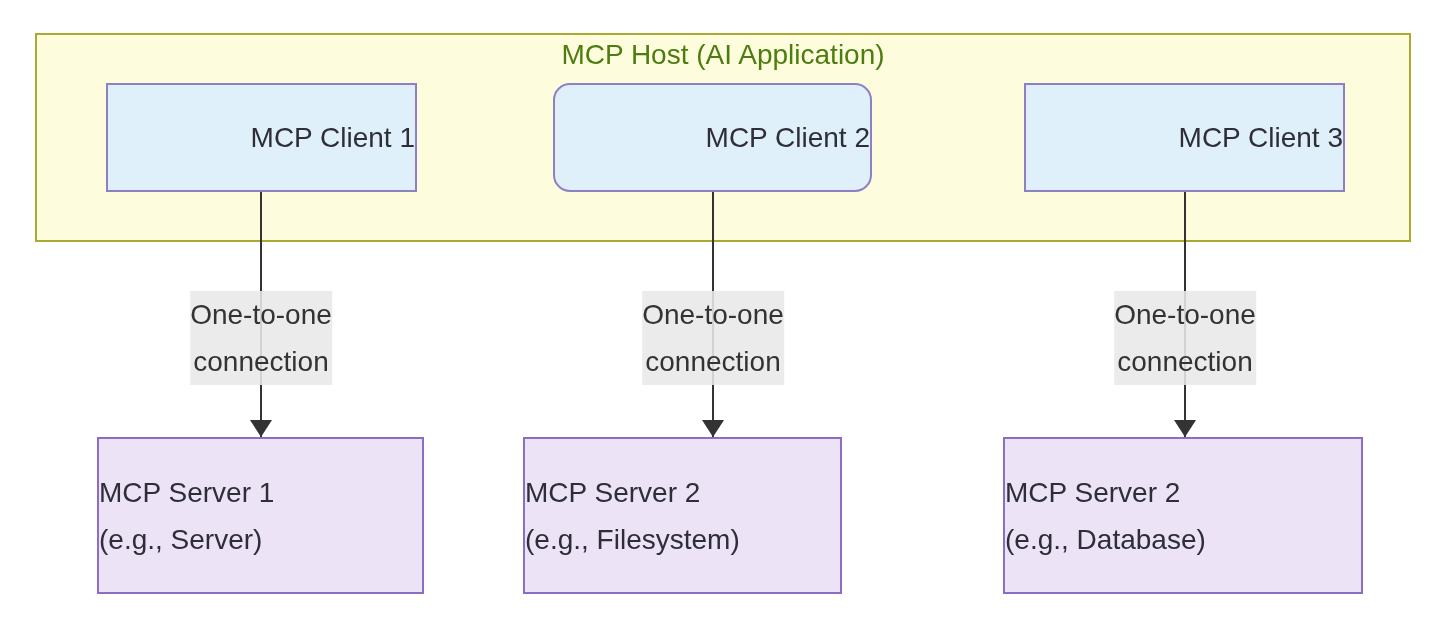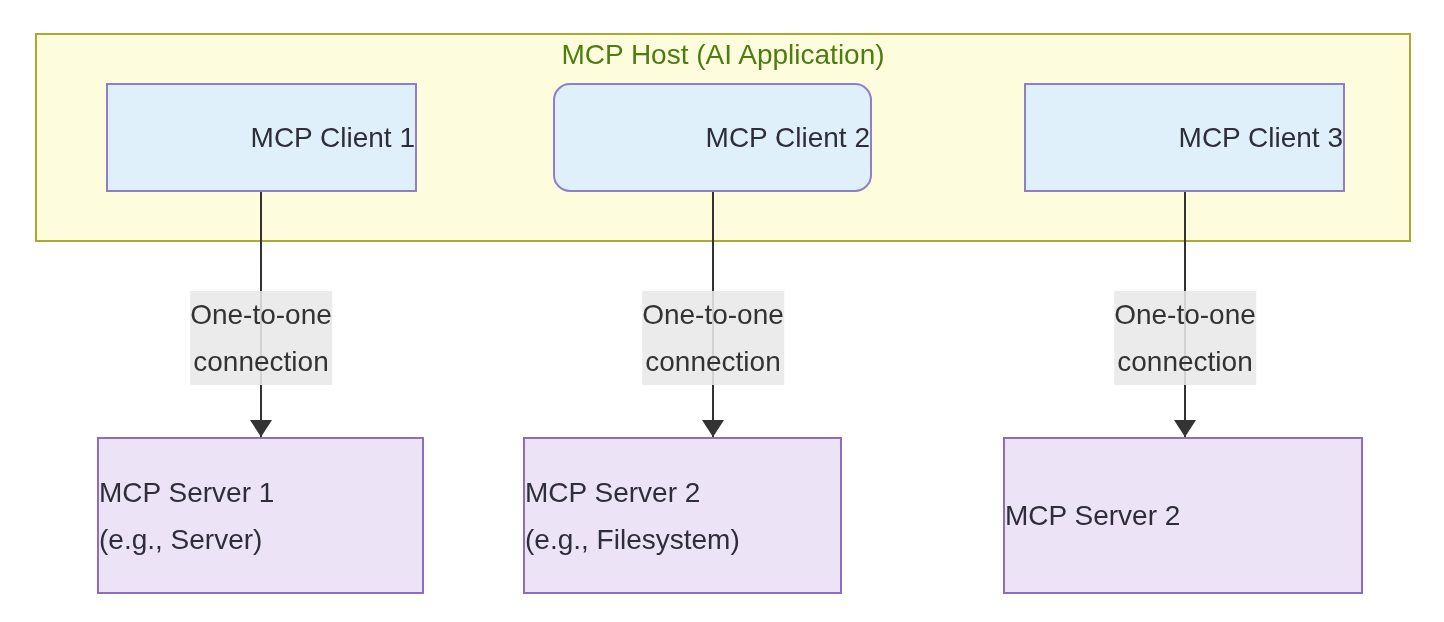--- a/index.html
+++ b/index.html
@@ -146,15 +146,16 @@
   <div class="server server-1">
     <div>MCP Server 1</div>
     <div>(e.g., Server)</div>
   </div>
   <div class="server server-2">
     <div>MCP Server 2</div>
     <div>(e.g., Filesystem)</div>
   </div>
   <div class="server server-3">
     <div>MCP Server 2</div>
+    <div>(e.g., Database)</div>
   </div>
 
 </div>
 
 </body></html>

